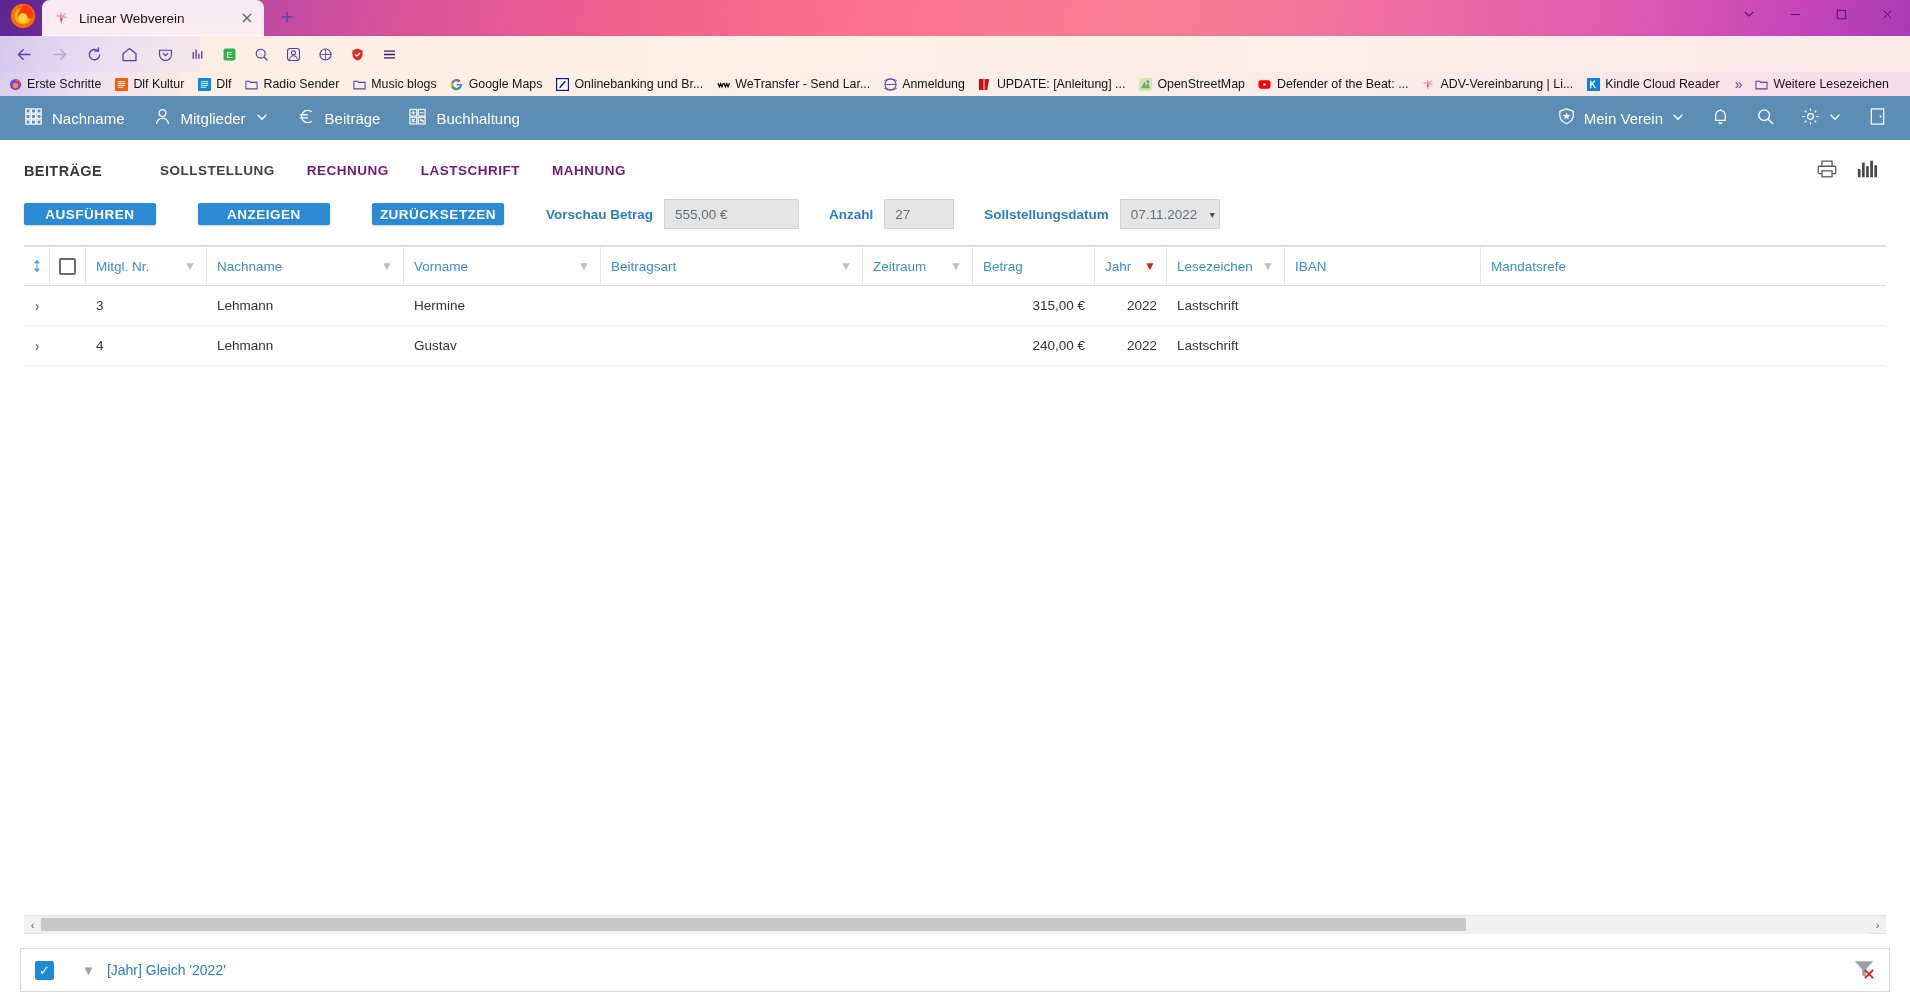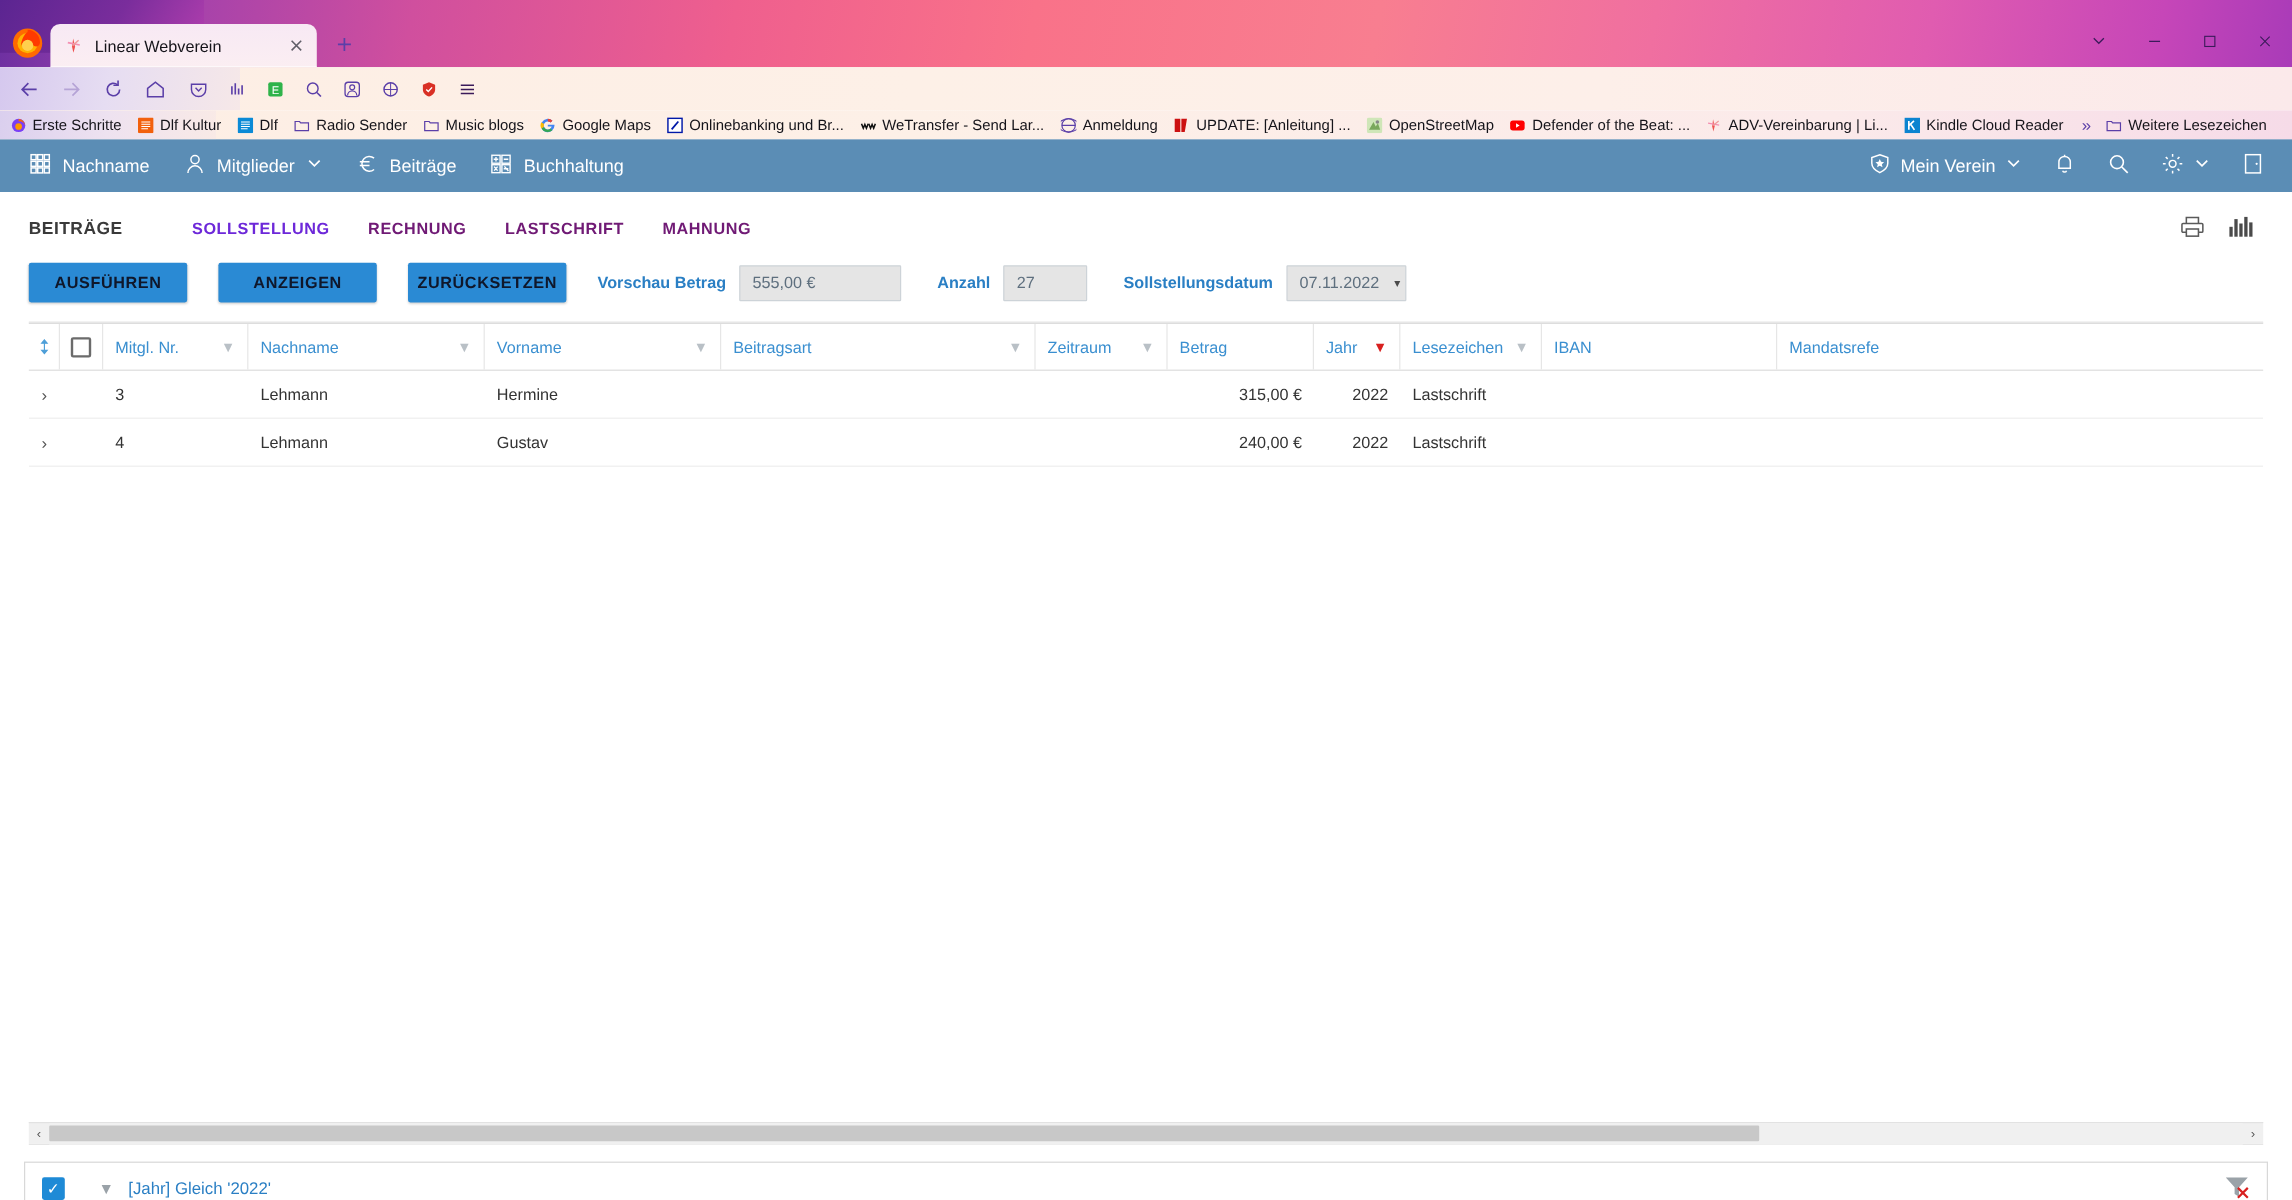--- a/index.html
+++ b/index.html
@@ -8,21 +8,21 @@
     font-family: "Liberation Sans", sans-serif;
     background: #ffffff;
     font-size: 14px;
     color: #222;
   }
 
   
   .browser-chrome { width: 1910px; }
 
   .tabstrip {
-    height: 56px;
+    height: 36px;
     position: relative;
     display: flex;
     align-items: flex-end;
     background: linear-gradient(100deg,#6b2fa0 0%, #9b3fae 6%, #d04f9e 18%, #ef5f8e 32%, #f97289 45%, #f87e90 60%, #f06fa0 72%, #e05cb0 84%, #c646b8 94%, #a93bb8 100%);
     overflow: hidden;
   }
   .tabstrip::before {
     content:""; position:absolute; left:0; top:0; width:170px; height:44px;
     background: linear-gradient(120deg,#5b2591 0%, #7a2d9c 55%, #b23fae 100%);
   }
@@ -137,34 +137,34 @@
   }
   .page-title {
     font-size: 14.5px; font-weight: bold; color: #3a3a3a;
     letter-spacing: .4px; width: 120px;
   }
   .tabs { display: flex; align-items: center; gap: 0; }
   .tab-link {
     font-size: 13.5px; font-weight: bold; letter-spacing: .5px;
     color: #701a75; padding: 4px 16px;
   }
-  .tab-link.active { color: #6d28d9; }
+  .tab-link.active { color: #404040; }
   .head-spacer { flex: 1 1 auto; }
   .head-icons { display: flex; align-items: center; gap: 18px; padding-right: 8px; }
 
   .toolbar {
     display: flex; align-items: center;
     padding: 4px 24px 16px 24px; gap: 0;
   }
   .btn {
-    background: #2a8ad4; color: #0f172a;
+    background: #2a8ad4; color: #ffffff;
     font-size: 13.5px; font-weight: bold; letter-spacing: .5px;
-    height: 33px; min-width: 132px;
+    height: 22px; min-width: 132px;
     display: flex; align-items: center; justify-content: center;
-    border-radius: 2px; margin-right: 26px;
+    border-radius: 2px; margin-right: 42px;
     box-shadow: 0 1px 2px rgba(0,0,0,.18);
   }
   .fld-label {
     font-size: 13.5px; font-weight: bold; color: #2a7fc4;
     margin-right: 11px; white-space: nowrap;
   }
   .fld {
     height: 30px; border: 1px solid #cdd3d8; background: #e5e5e5;
     display: flex; align-items: center; padding: 0 10px;
     font-size: 13.5px; color: #5e6f7e; border-radius: 1px;

